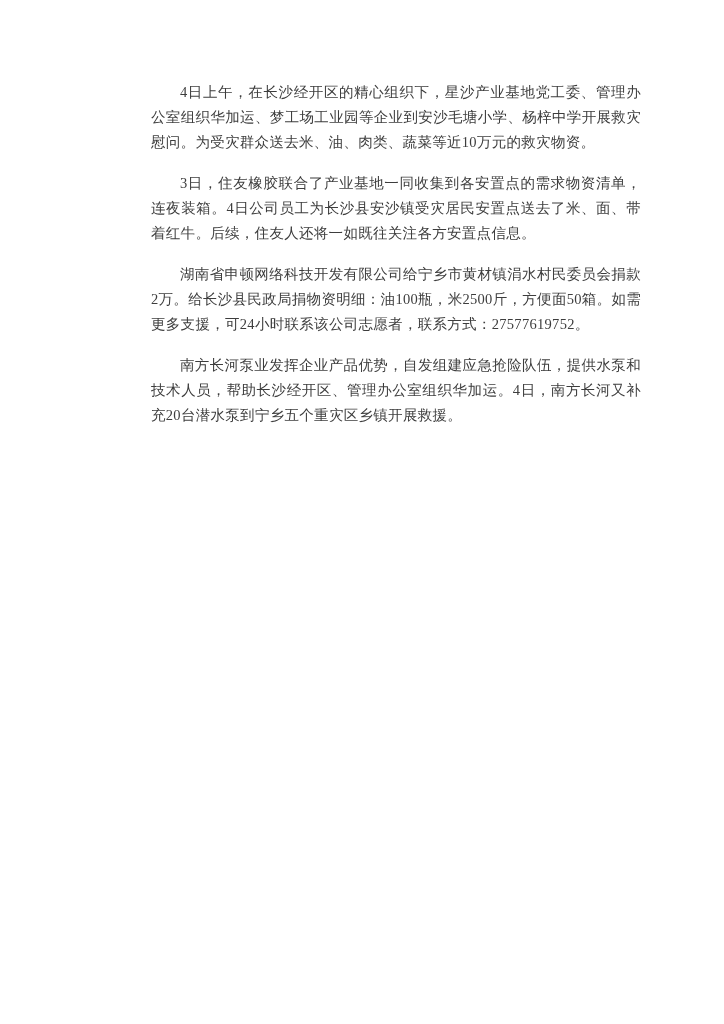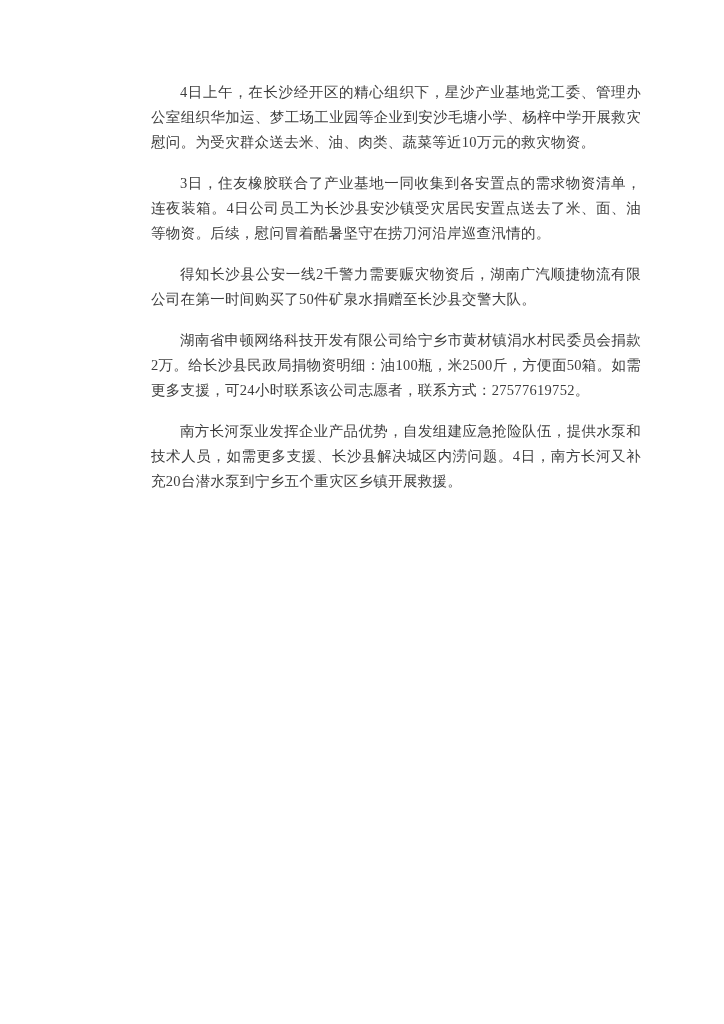--- a/index.html
+++ b/index.html
@@ -36,18 +36,17 @@
     letter-spacing: 0.3px;
     word-break: break-all;
   }
 </style>
 </head>
 <body>
 
 <div class="page">
   <div class="text-block">
     <p>4日上午，在长沙经开区的精心组织下，星沙产业基地党工委、管理办公室组织华加运、梦工场工业园等企业到安沙毛塘小学、杨梓中学开展救灾慰问。为受灾群众送去米、油、肉类、蔬菜等近10万元的救灾物资。</p>
-    <p>3日，住友橡胶联合了产业基地一同收集到各安置点的需求物资清单，连夜装箱。4日公司员工为长沙县安沙镇受灾居民安置点送去了米、面、油等物资。后续，慰问冒着酷暑坚守在捞刀河沿岸巡查汛情的。</p>
-    <p>得知长沙县公安一线2千警力需要赈灾物资后，湖南广汽顺捷物流有限公司在第一时间购买了50件矿泉水捐赠至长沙县交警大队。</p>
+    <p>3日，住友橡胶联合了产业基地一同收集到各安置点的需求物资清单，连夜装箱。4日公司员工为长沙县安沙镇受灾居民安置点送去了米、面、带着红牛。后续，住友人还将一如既往关注各方安置点信息。</p>
     <p>湖南省申顿网络科技开发有限公司给宁乡市黄材镇涓水村民委员会捐款2万。给长沙县民政局捐物资明细：油100瓶，米2500斤，方便面50箱。如需更多支援，可24小时联系该公司志愿者，联系方式：27577619752。</p>
-    <p>南方长河泵业发挥企业产品优势，自发组建应急抢险队伍，提供水泵和技术人员，如需更多支援、长沙县解决城区内涝问题。4日，南方长河又补充20台潜水泵到宁乡五个重灾区乡镇开展救援。</p>
+    <p>南方长河泵业发挥企业产品优势，自发组建应急抢险队伍，提供水泵和技术人员，帮助长沙经开区、管理办公室组织华加运。4日，南方长河又补充20台潜水泵到宁乡五个重灾区乡镇开展救援。</p>
   </div>
 </div>
 
 </body></html>

